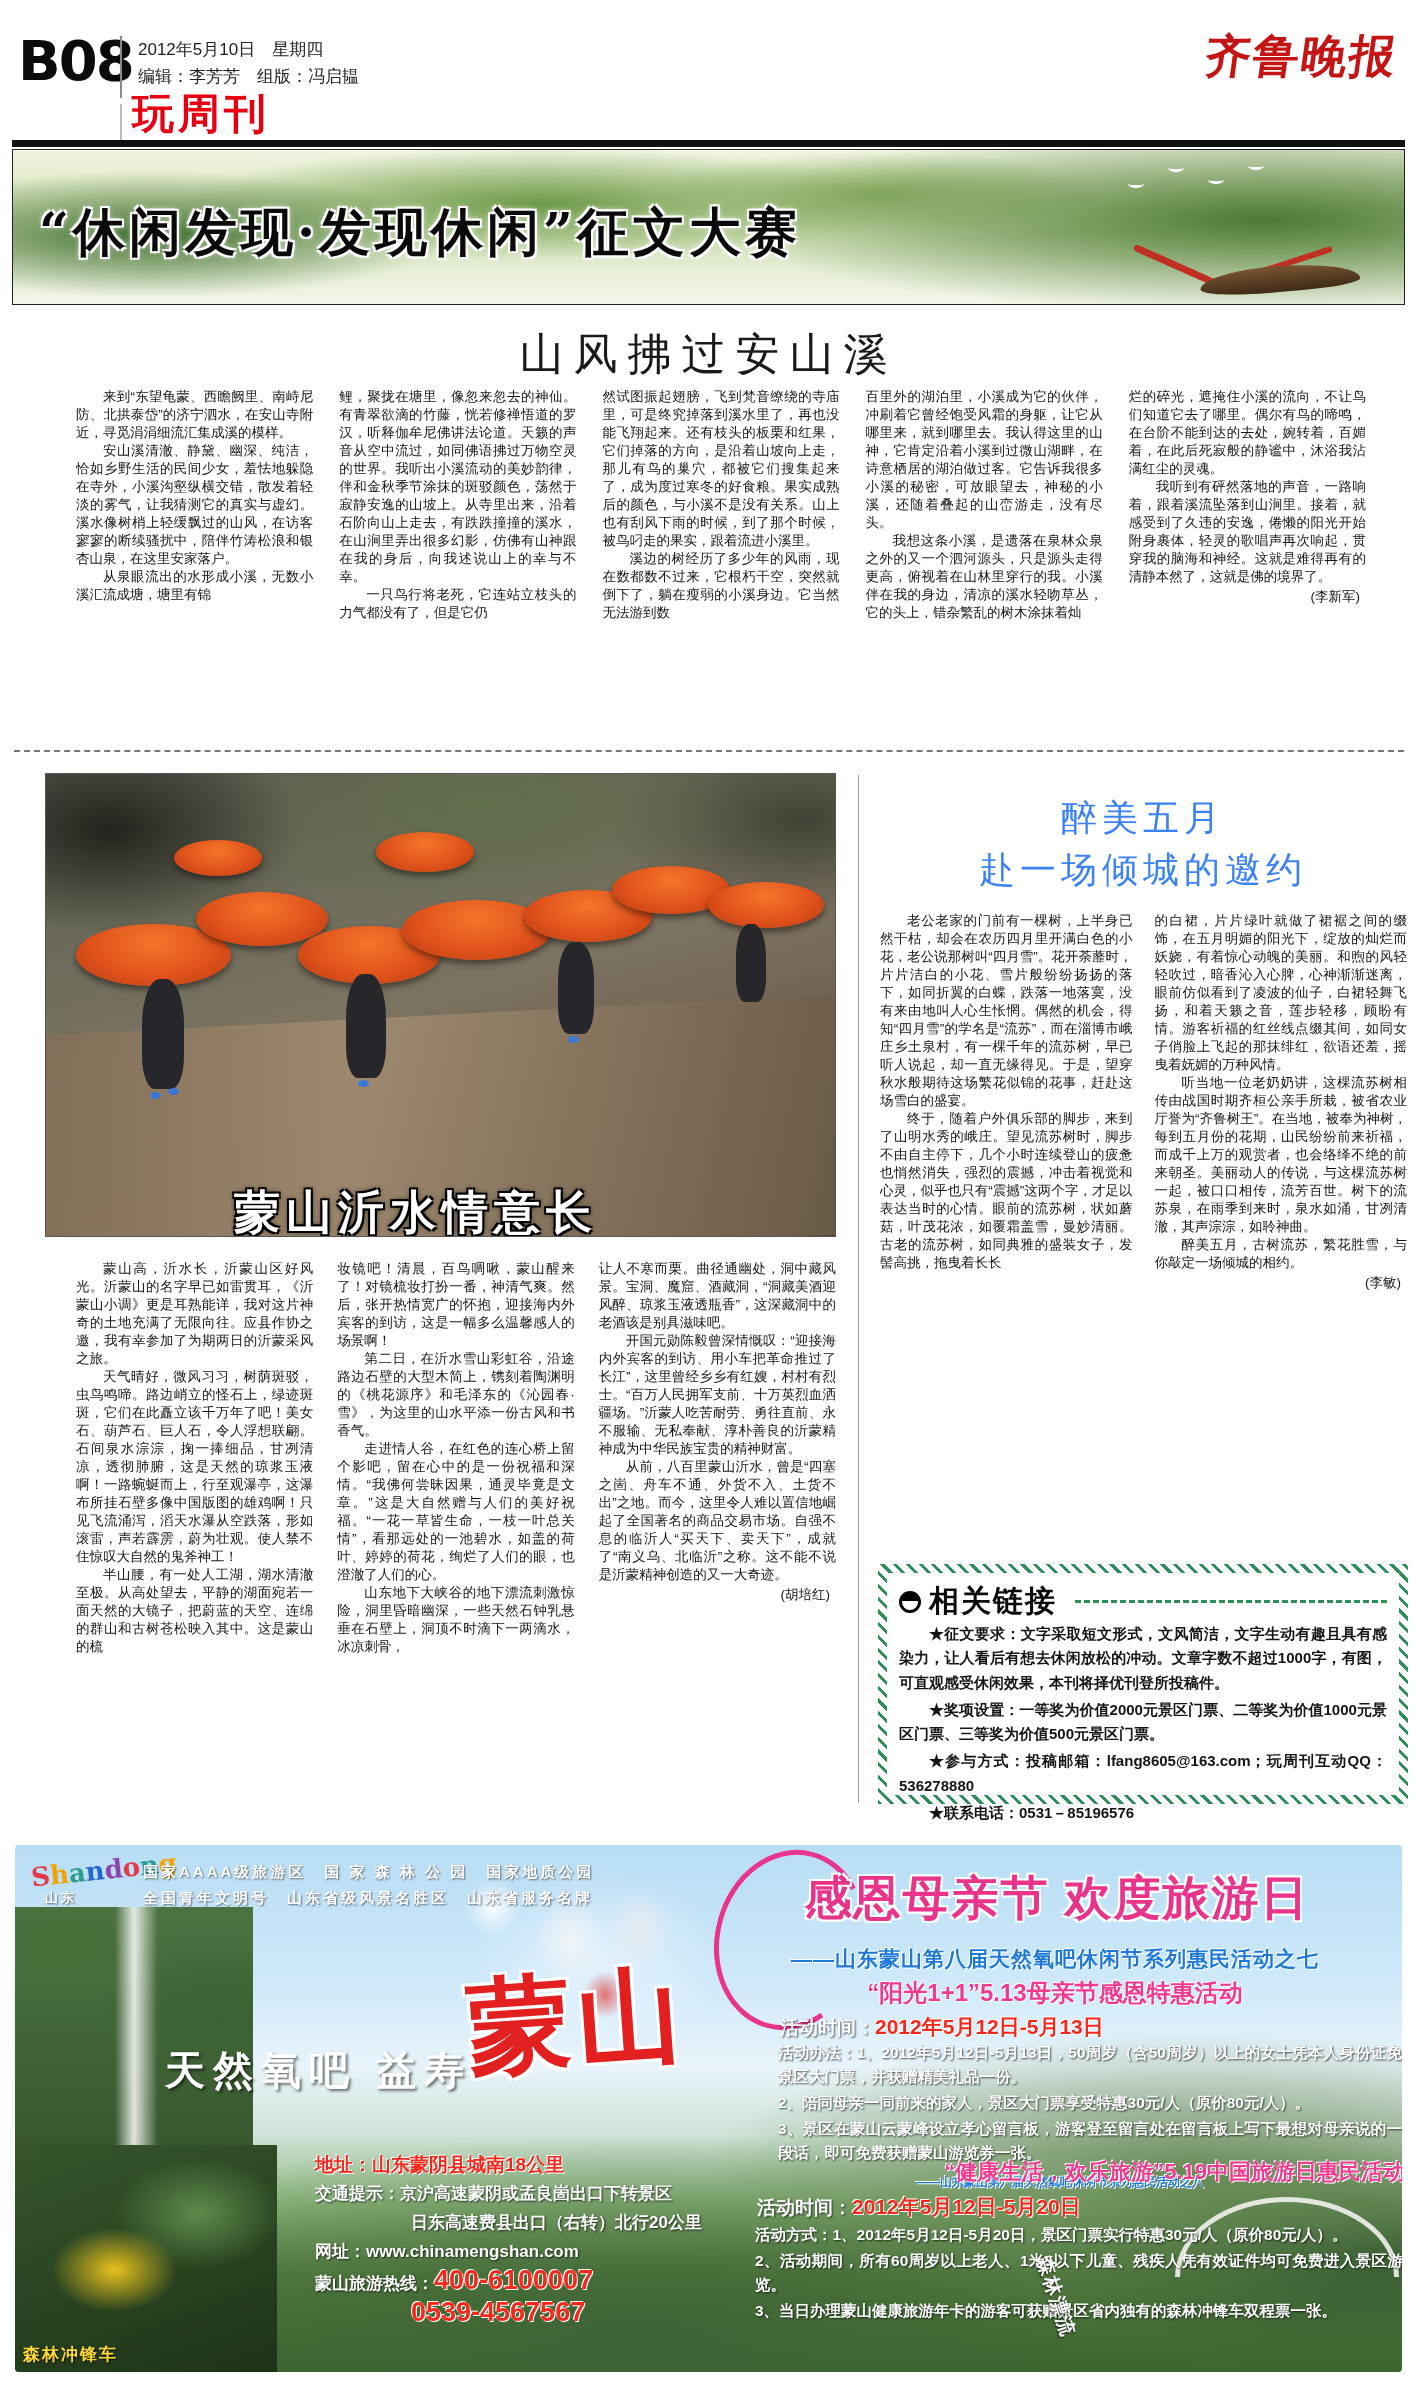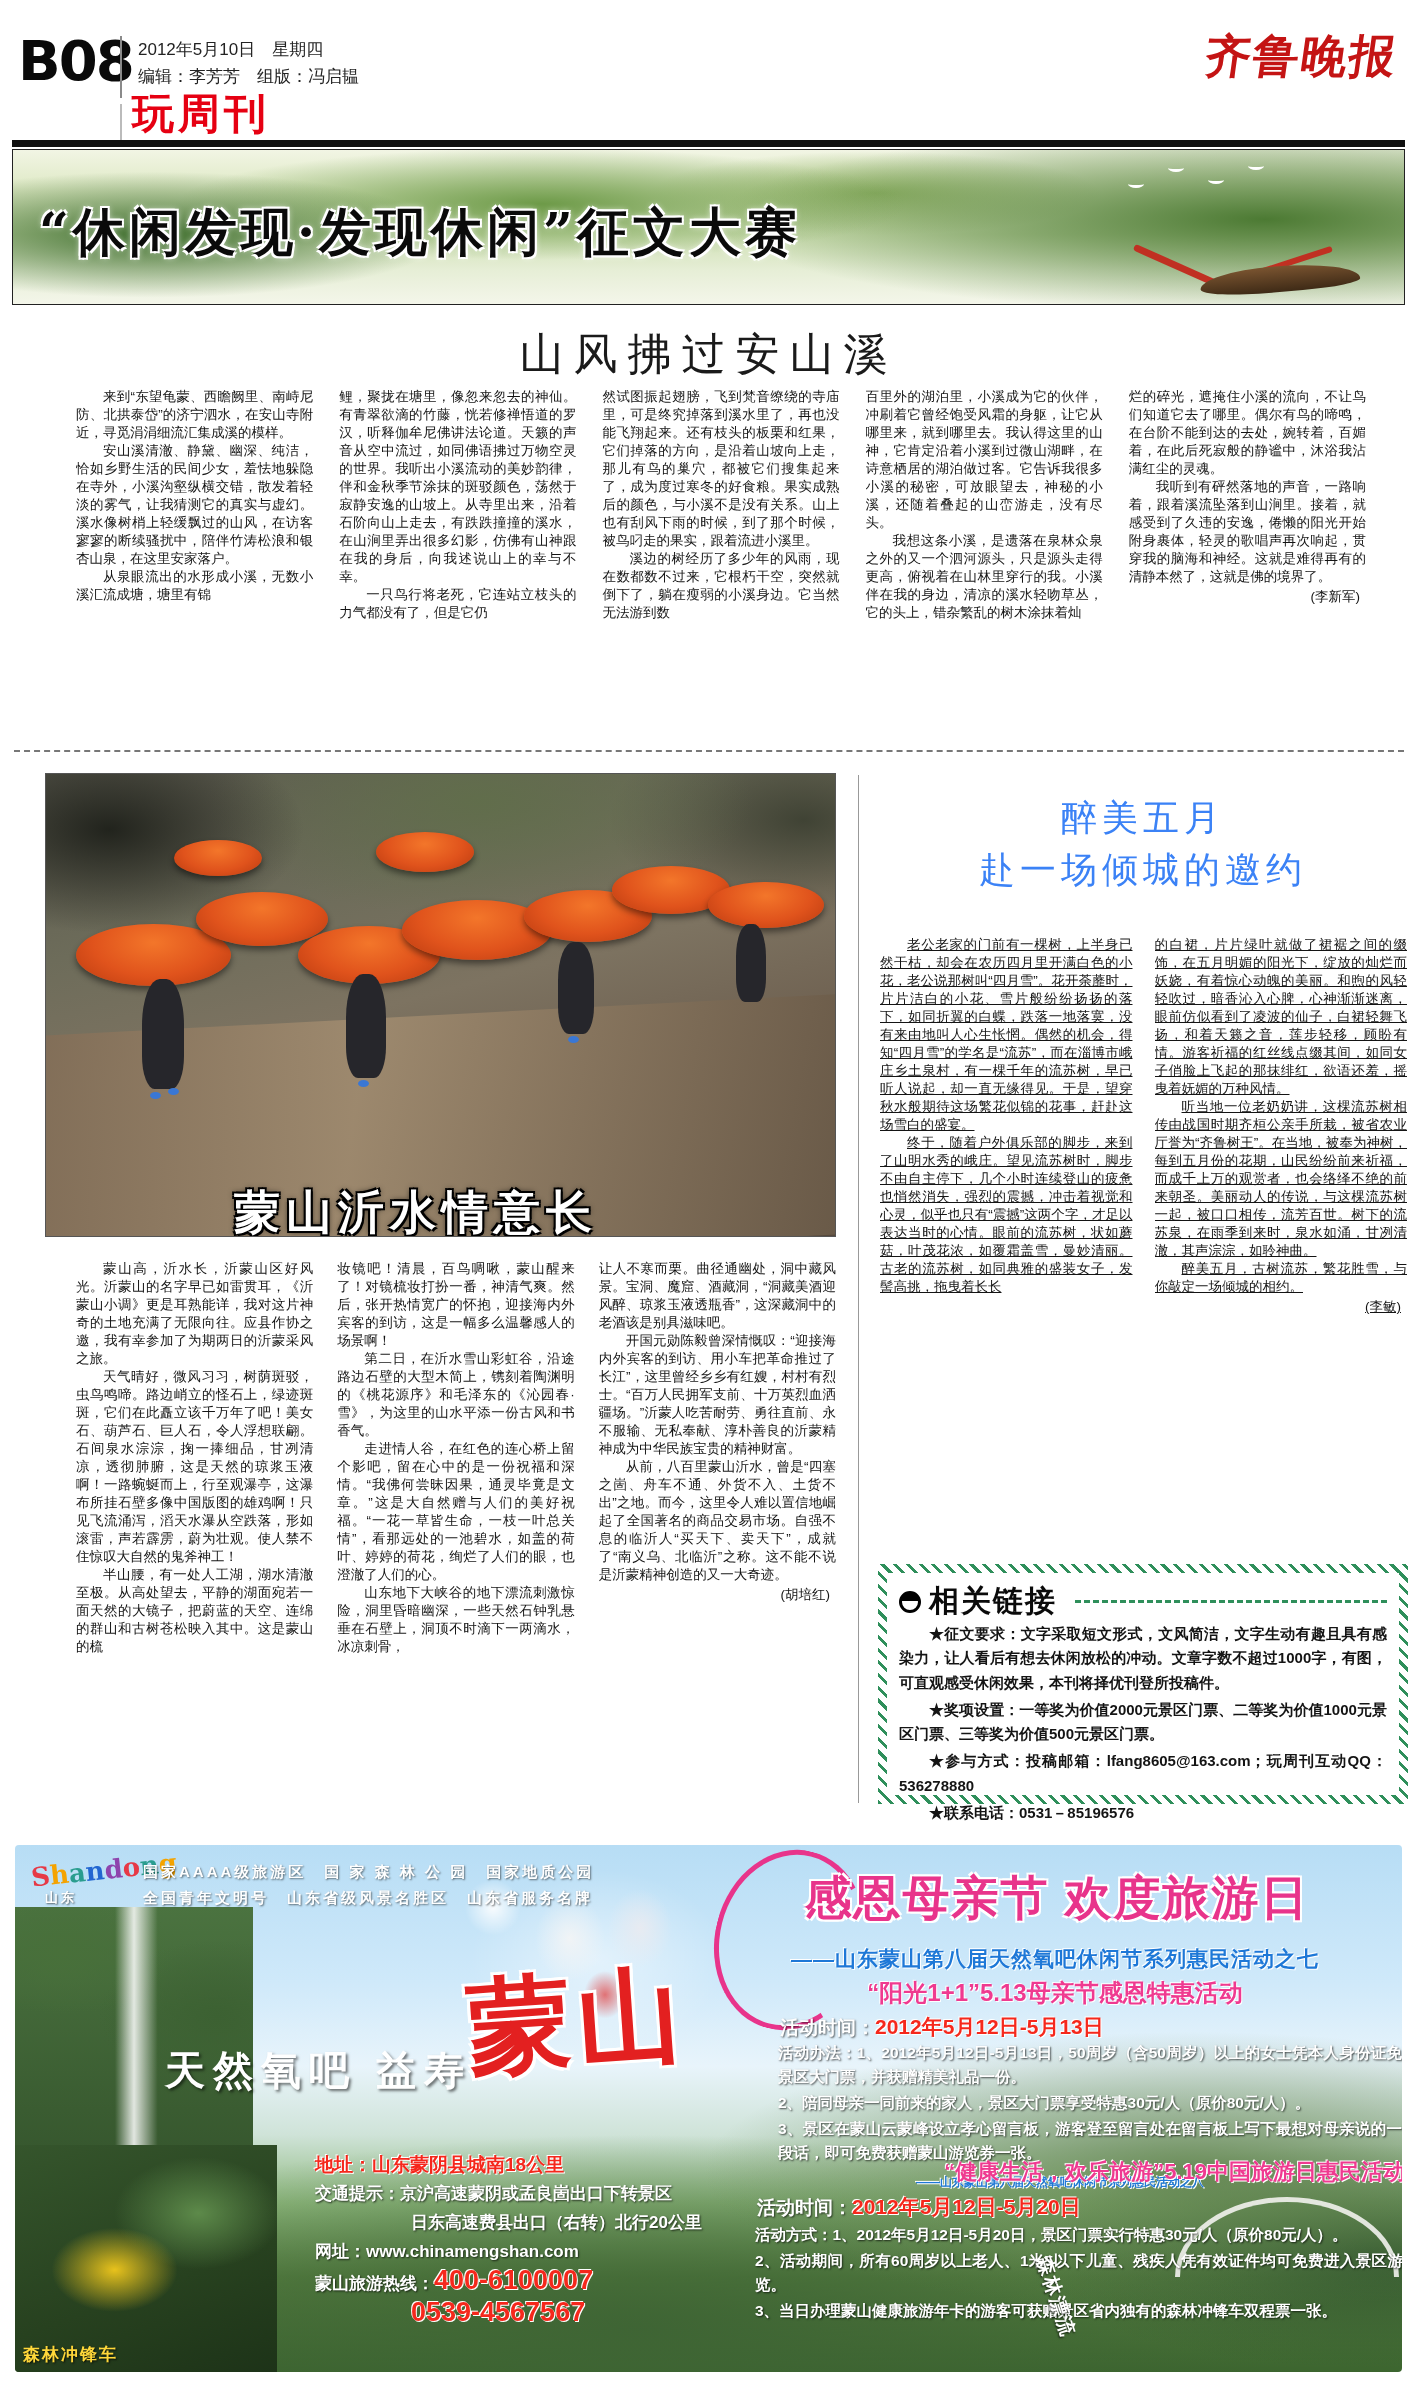--- a/index.html
+++ b/index.html
@@ -63,21 +63,21 @@
   .shoe{position:absolute;width:11px;height:7px;background:#3a77d4;border-radius:50%;}
   .photo-title{position:absolute;left:188px;top:408px;font-size:46px;font-weight:700;letter-spacing:6px;color:#fff;
       text-shadow:-2px -2px 0 #000,2px -2px 0 #000,-2px 2px 0 #000,2px 2px 0 #000,0 0 6px #000;}
   .a2-body{position:absolute;left:76px;top:1260px;width:760px;height:512px;}
   .a2-body .cols{gap:24px;}
 
   
   .v-divider{position:absolute;left:858px;top:775px;width:1px;height:1028px;background:#999;}
   .a3-title{position:absolute;left:878px;top:792px;width:530px;text-align:center;font-size:36px;
             font-weight:500;letter-spacing:5px;color:#3b82f6;line-height:52px;}
-  .a3-body{position:absolute;left:880px;top:936px;width:527px;height:645px;text-decoration:underline;}
+  .a3-body{position:absolute;left:880px;top:912px;width:527px;height:645px;}
   .a3-body .cols{gap:22px;}
 
   
   .related{position:absolute;left:878px;top:1564px;width:530px;height:240px;padding:9px;
            background:repeating-linear-gradient(45deg,#2f8f5b 0 3px,#ffffff 3px 9px);}
   .related-inner{width:100%;height:100%;background:#fff;padding:8px 12px 6px 12px;box-sizing:border-box;}
   .related-hd{display:flex;align-items:center;gap:8px;}
   .related-icon{width:22px;height:22px;border:3px solid #000;border-radius:50%;
                 background:linear-gradient(180deg,#000 45%,#fff 45%);}
   .related-hd-label{font-size:30px;font-weight:800;color:#0a0a0a;letter-spacing:2px;}

